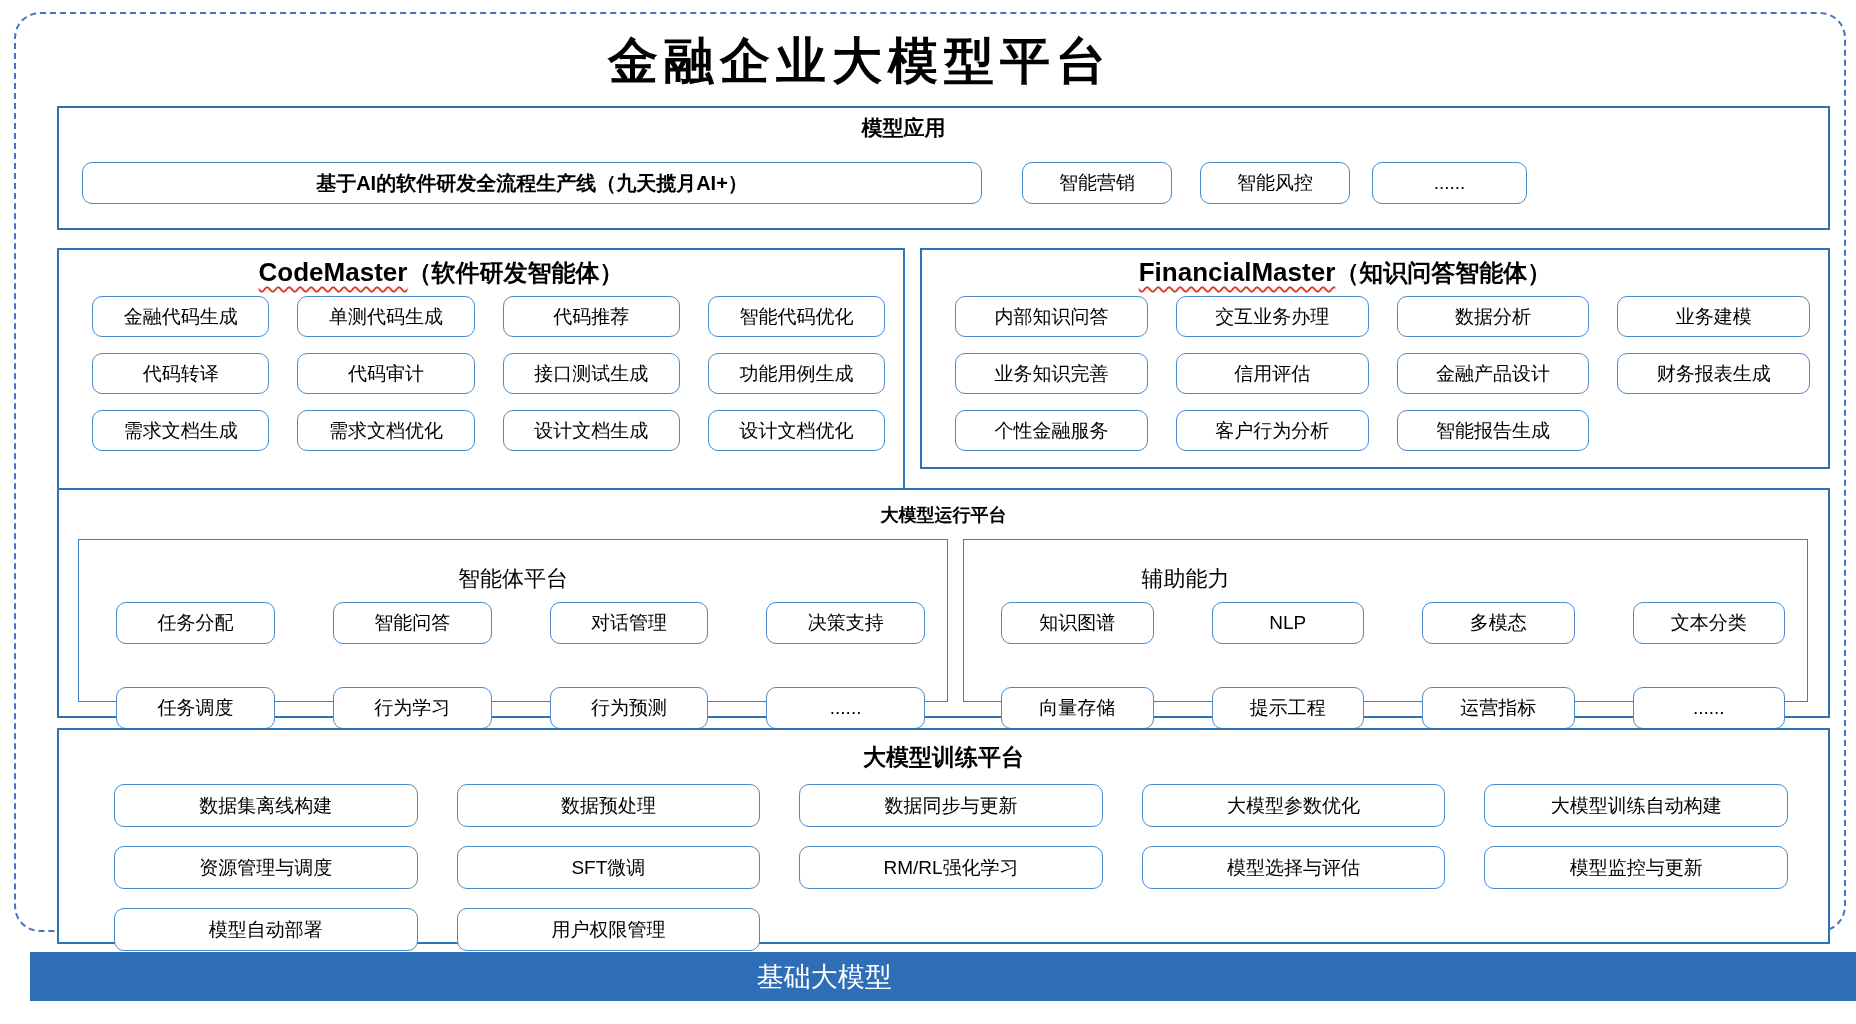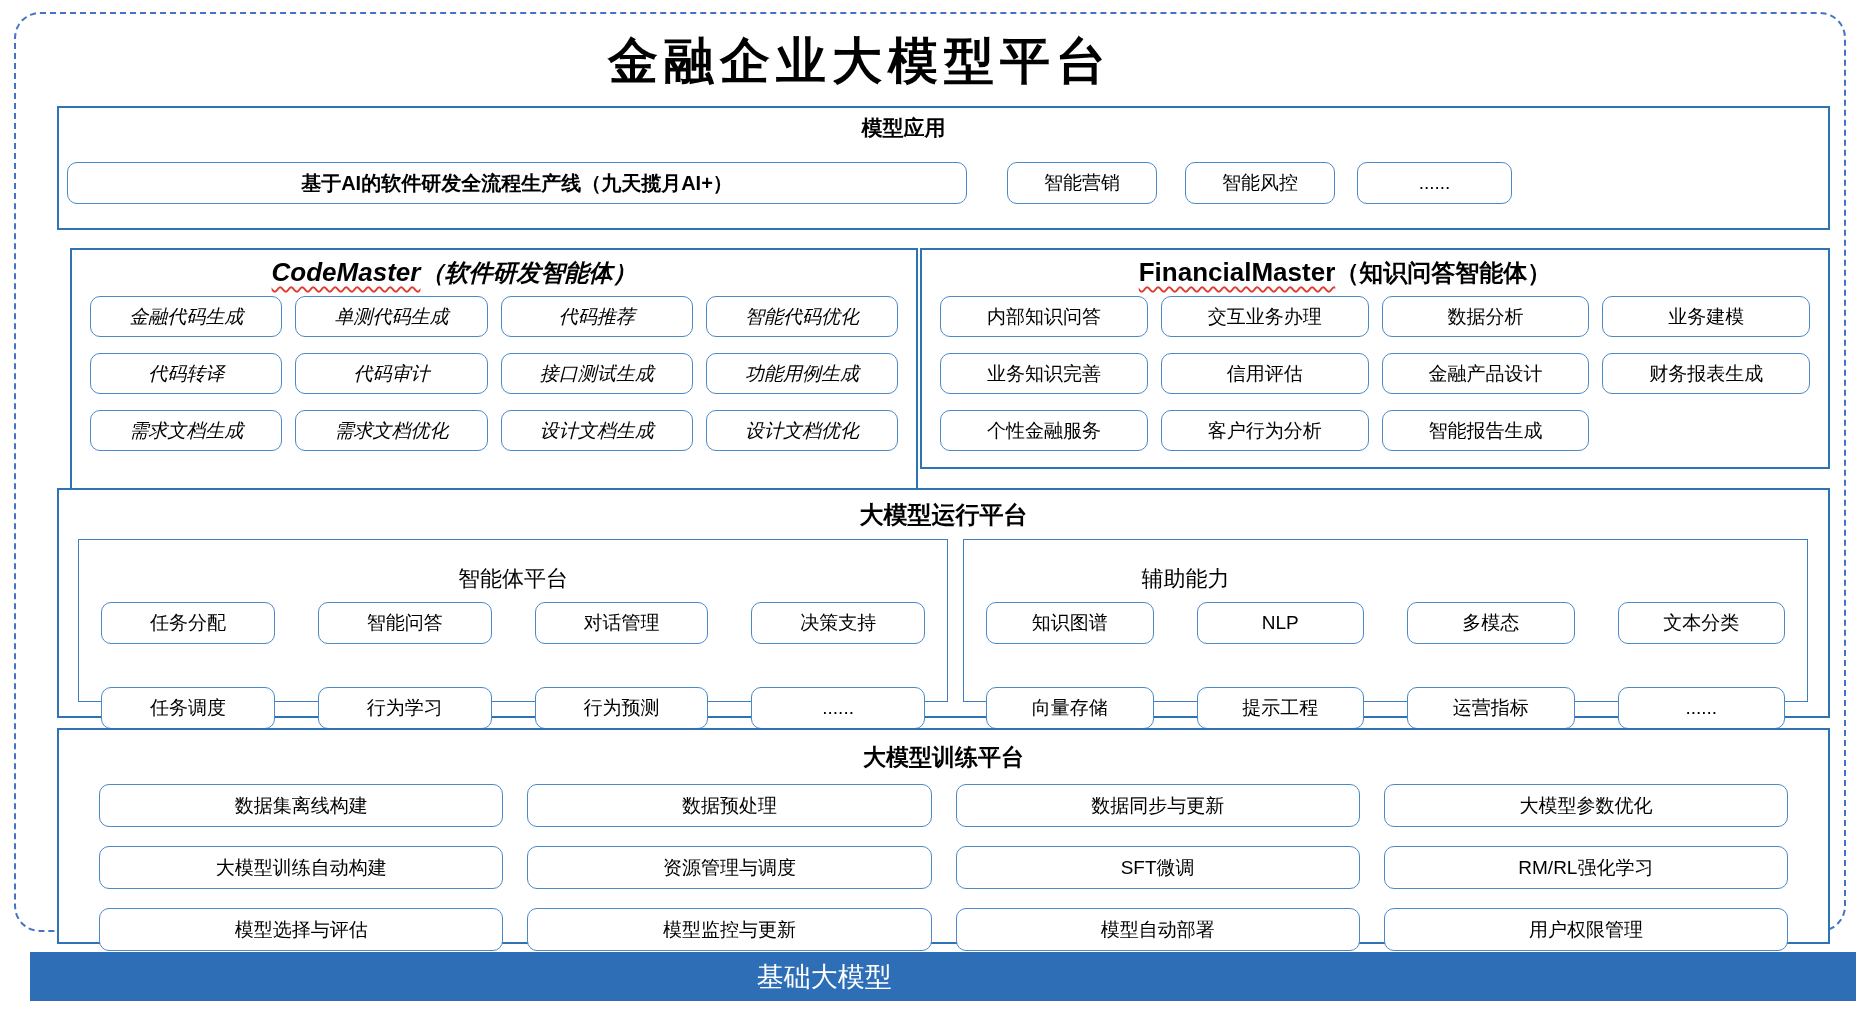--- a/index.html
+++ b/index.html
@@ -10,63 +10,63 @@
   .main-title{position:absolute;top:28px;left:0;width:1856px;text-align:center;
         transform:translateX(-68px);
         font-family:"DejaVu Serif","Liberation Serif",serif;font-weight:700;
         font-size:50px;letter-spacing:6px;white-space:nowrap;}
 
   .sec{position:absolute;border:2px solid #2e74b5;background:#fff;box-sizing:border-box;}
 
   
   .pill{box-sizing:border-box;height:42px;border:1.5px solid #4a89c8;border-radius:10px;
         background:#fff;display:flex;align-items:center;justify-content:center;
-        font-size:19px;white-space:nowrap;}
+        font-size:19px;white-space:nowrap;margin-left:15px;}
 
   
   .sec1{left:57px;top:106px;width:1773px;height:124px;}
   .sec1-header{margin-top:7px;text-align:center;transform:translateX(-40px);
         font-weight:700;font-size:21px;line-height:26px;}
   .sec1-row{display:flex;margin-top:21px;padding-left:8px;align-items:center;}
   .pill.wide{width:900px;font-weight:700;font-size:20px;}
   .s1a{width:150px;margin-left:40px;}
   .s1b{width:150px;margin-left:28px;}
   .s1c{width:155px;margin-left:22px;}
 
   
-  .cm{left:70px;top:248px;width:848px;height:273px;font-style:italic;}
+  .cm{left:57px;top:248px;width:848px;height:273px;}
   .fm{left:920px;top:248px;width:910px;height:221px;}
   .agent-title{margin-top:6px;text-align:center;font-weight:700;font-size:24px;
         line-height:32px;white-space:nowrap;}
   .cm .agent-title{transform:translateX(-40px);}
   .fm .agent-title{transform:translateX(-30px);}
   .agent-title .latin{font-size:26px;
         text-decoration:underline wavy #e03a2f;text-decoration-thickness:2px;
         text-underline-offset:5px;text-decoration-skip-ink:none;}
   .grid4{display:grid;grid-template-columns:repeat(4,1fr);column-gap:13px;row-gap:16px;
         padding:7px 18px 0;}
   .grid4 .pill{height:41px;}
 
   
   .runtime{left:57px;top:488px;width:1773px;height:230px;}
-  .runtime-header{margin-top:10px;text-align:center;font-weight:700;font-size:24px;line-height:30px;}
+  .runtime-header{margin-top:10px;text-align:center;font-weight:700;font-size:18px;line-height:30px;}
   .subbox{position:absolute;top:49px;height:163px;border:1.5px solid #3f7fc1;
         background:#fff;box-sizing:border-box;}
   .subbox.agent{left:19px;width:870px;}
   .subbox.aux{left:904px;width:845px;}
   .subbox-header{margin-top:24px;text-align:center;font-size:22px;font-weight:400;line-height:30px;}
   .subbox.aux .subbox-header{transform:translateX(-200px);}
   .subgrid{display:grid;grid-template-columns:repeat(4,1fr);column-gap:15px;row-gap:15px;
         padding:8px 22px 0;gap:43px;}
   .subgrid .pill{height:42px;}
 
   
   .training{left:57px;top:728px;width:1773px;height:216px;}
   .training-header{margin-top:12px;text-align:center;font-weight:700;font-size:23px;line-height:30px;}
-  .grid6{display:grid;grid-template-columns:repeat(4,1fr);column-gap:24px;row-gap:19px;
+  .grid6{display:grid;grid-template-columns:repeat(5,1fr);column-gap:24px;row-gap:19px;
         padding:12px 40px 0;}
   .grid6 .pill{height:43px;}
 
   
   .base-bar{position:absolute;left:30px;top:952px;width:1826px;height:49px;background:#2e6eb6;}
   .base-label{position:absolute;left:43.5%;top:50%;transform:translate(-50%,-50%);
         color:#ffffff;font-size:27px;white-space:nowrap;}
 </style>
 </head>
 <body>

